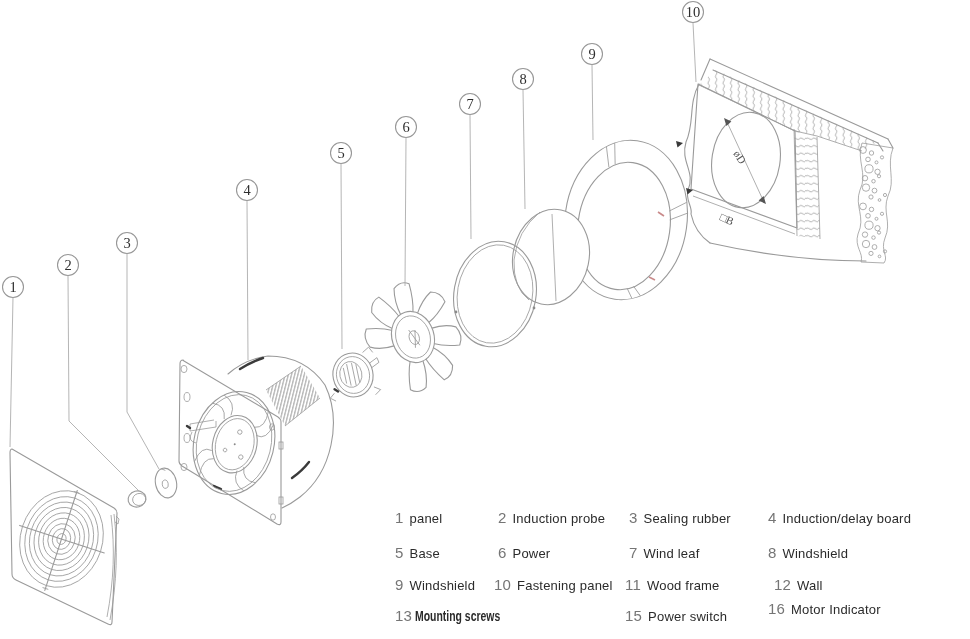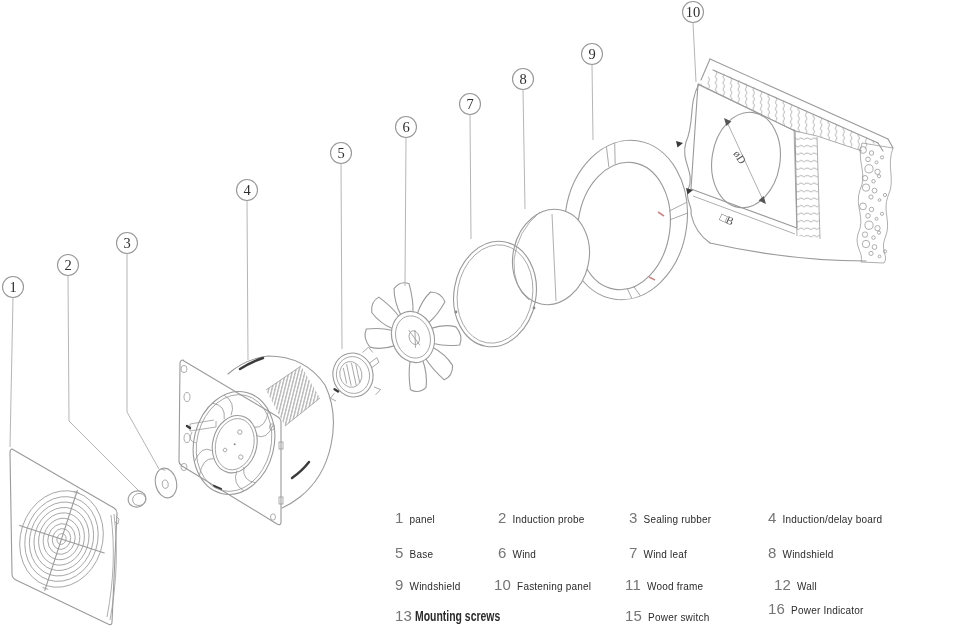--- a/index.html
+++ b/index.html
@@ -3,21 +3,21 @@
 <meta charset="utf-8">
 <style>
   html,body{margin:0;padding:0;background:#fff;}
   #stage{position:relative;width:970px;height:639px;background:var(--bg,#fff);overflow:hidden;
          font-family:"Liberation Sans",sans-serif;}
   #drawing{position:absolute;left:0;top:0;}
   
   #legend{position:absolute;left:390px;top:503px;width:578px;height:134px;}
   .cell{position:absolute;white-space:nowrap;display:flex;align-items:baseline;}
   .num{font-size:15px;color:var(--num,#777);letter-spacing:.2px;}
-  .lbl{font-size:10px;color:var(--text,#2b2b2b);margin-left:6px;letter-spacing:.2px;}
+  .lbl{font-size:13px;color:var(--text,#2b2b2b);margin-left:6px;letter-spacing:.2px;}
   .cond .lbl{font-weight:700;font-size:14.5px;margin-left:3px;display:inline-block;
              transform:scale(.72,1.06);transform-origin:0 80%;letter-spacing:0;}
   
   .ln{stroke:var(--line,#9a9a9a);fill:none;stroke-width:1.1;stroke-linecap:round;stroke-linejoin:round;}
   .lnt{stroke:var(--line,#9a9a9a);fill:none;stroke-width:.8;}
   .wfill{fill:#fff;stroke:var(--line,#9a9a9a);stroke-width:1.1;stroke-linejoin:round;}
   .dark{stroke:var(--dark,#3a3a3a);fill:none;stroke-width:2.4;stroke-linecap:round;}
   .leader{stroke:#adadad;fill:none;stroke-width:.9;}
   .callout-c{fill:#fff;stroke:#979797;stroke-width:1.1;}
   .callout-t{font-family:"Liberation Serif",serif;font-size:14.5px;fill:#2e2e2e;text-anchor:middle;}
@@ -319,21 +319,21 @@
         <span class="num">4</span>
         <span class="lbl">Induction/delay board</span>
       </div>
 
   <div class="cell" style="left:5px;top:41px">
         <span class="num">5</span>
         <span class="lbl">Base</span>
       </div>
   <div class="cell" style="left:108px;top:41px">
         <span class="num">6</span>
-        <span class="lbl">Wind</span>
+        <span class="lbl">Power</span>
       </div>
   <div class="cell" style="left:239px;top:41px">
         <span class="num">7</span>
         <span class="lbl">Wind leaf</span>
       </div>
   <div class="cell" style="left:378px;top:41px">
         <span class="num">8</span>
         <span class="lbl">Windshield</span>
       </div>
 
@@ -357,16 +357,16 @@
   <div class="cell cond" style="left:5px;top:104px">
         <span class="num">13</span>
         <span class="lbl">Mounting screws</span>
       </div>
   <div class="cell" style="left:235px;top:104px">
         <span class="num">15</span>
         <span class="lbl">Power switch</span>
       </div>
   <div class="cell" style="left:378px;top:97px">
         <span class="num">16</span>
-        <span class="lbl">Power Indicator</span>
+        <span class="lbl">Motor Indicator</span>
       </div>
 </div>
 </div>
 
 </body></html>

